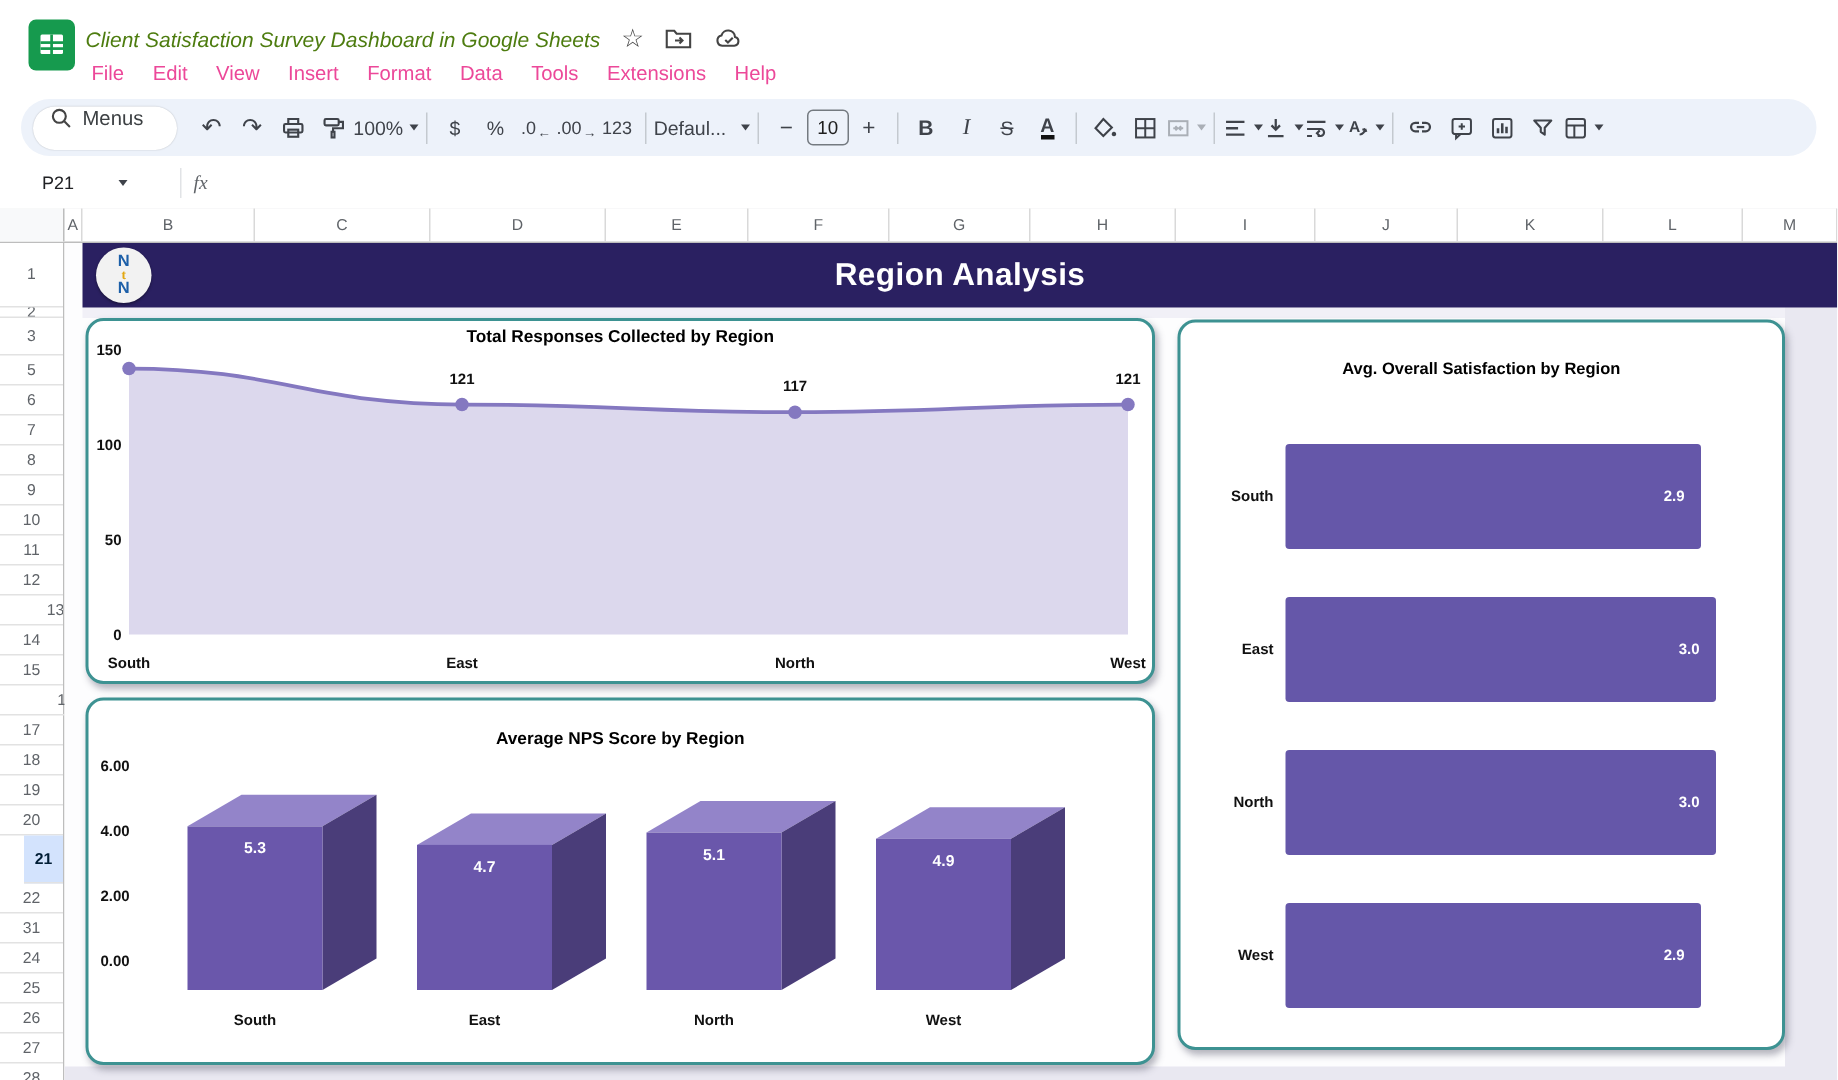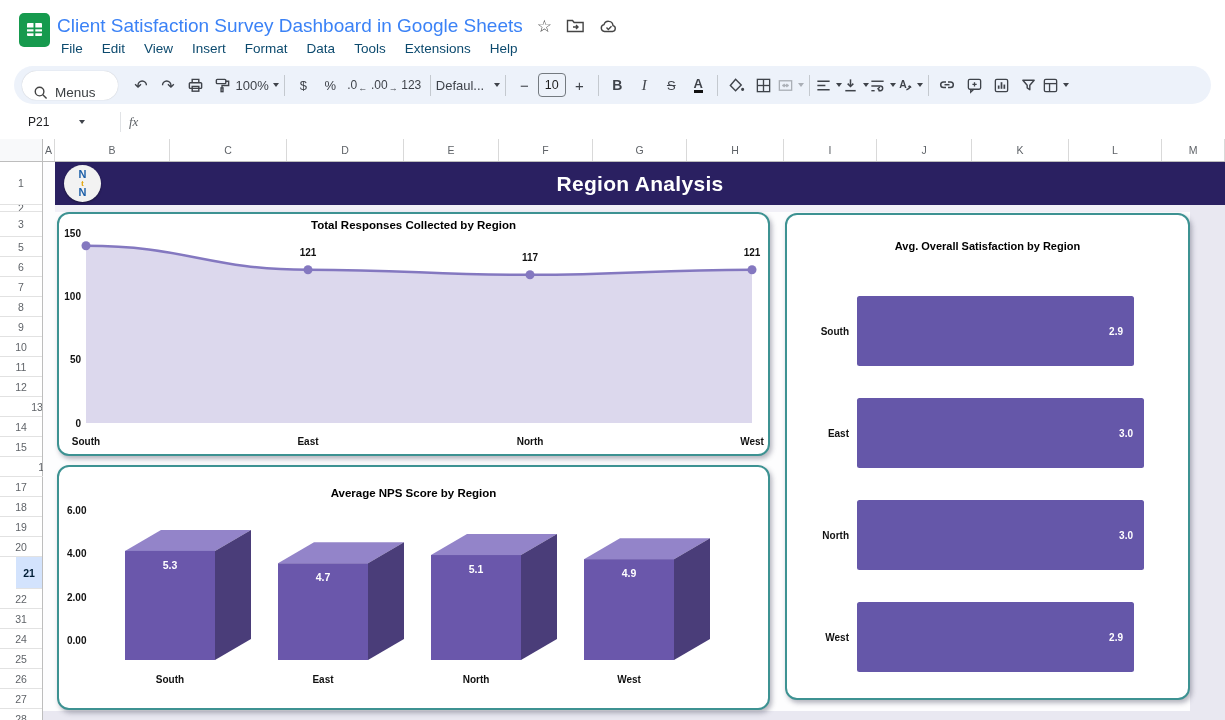--- a/index.html
+++ b/index.html
@@ -3,29 +3,29 @@
 <meta charset="utf-8">
 <style>
   html,body{margin:0;padding:0;background:#fff;}
   .stage{position:relative;width:1225px;height:720px;background:#fff;overflow:hidden;
          font-family:"Liberation Sans",sans-serif;color:#1f1f1f;}
   
   .titlebar{position:absolute;left:0;top:0;width:100%;height:62px;background:#fff;}
   .sheets-logo{position:absolute;left:19px;top:13px;width:31px;height:34px;background:#169a4e;border-radius:5px;}
   .sheets-logo svg{position:absolute;left:0;top:0;}
   .doc-title-row{position:absolute;left:57px;top:15px;display:flex;align-items:center;gap:14px;}
-  .doc-title{font-size:19px;color:#3b82f6;white-space:nowrap;}
+  .doc-title{font-size:14px;color:#4d7c0f;white-space:nowrap;font-style:italic;}
   .tb-ic{color:#444;display:flex;align-items:center;}
   .star{font-size:17px;color:#444;}
   .menubar{position:absolute;left:55px;top:39px;display:flex;gap:7px;}
-  .menu-item{font-size:13.5px;color:#0c4a6e;padding:2px 6px;border-radius:9px;cursor:default;}
+  .menu-item{font-size:13.5px;color:#ec4899;padding:2px 6px;border-radius:9px;cursor:default;}
   
   .toolbar{position:absolute;left:14px;top:66px;width:1197px;height:38px;background:#edf2fa;
            border-radius:19px;display:flex;align-items:center;padding:0 8px;box-sizing:border-box;}
-  .search-pill{display:flex;align-items:flex-end;gap:7px;background:#fff;border-radius:15px;height:29px;
+  .search-pill{display:flex;align-items:flex-start;gap:7px;background:#fff;border-radius:15px;height:29px;
                padding:0 22px 0 11px;margin-right:10px;box-shadow:0 0 1px rgba(0,0,0,.25);}
   .search-pill span{font-size:13.5px;color:#3c4043;}
   .tbtn{height:26px;min-width:27px;display:flex;align-items:center;justify-content:center;
         border-radius:4px;color:#3f434a;font-size:13px;}
   .tdiv{width:1px;height:21px;background:#c4c9cf;margin:0 5px;flex:0 0 1px;}
   .caret{width:0;height:0;border-left:3.5px solid transparent;border-right:3.5px solid transparent;
          border-top:4px solid #3f434a;margin-left:4px;}
   .glyph{font-weight:400;}
   .bold-g{font-weight:700;font-size:14px;}
   .italic-g{font-family:"Liberation Serif",serif;font-style:italic;font-size:15px;}

